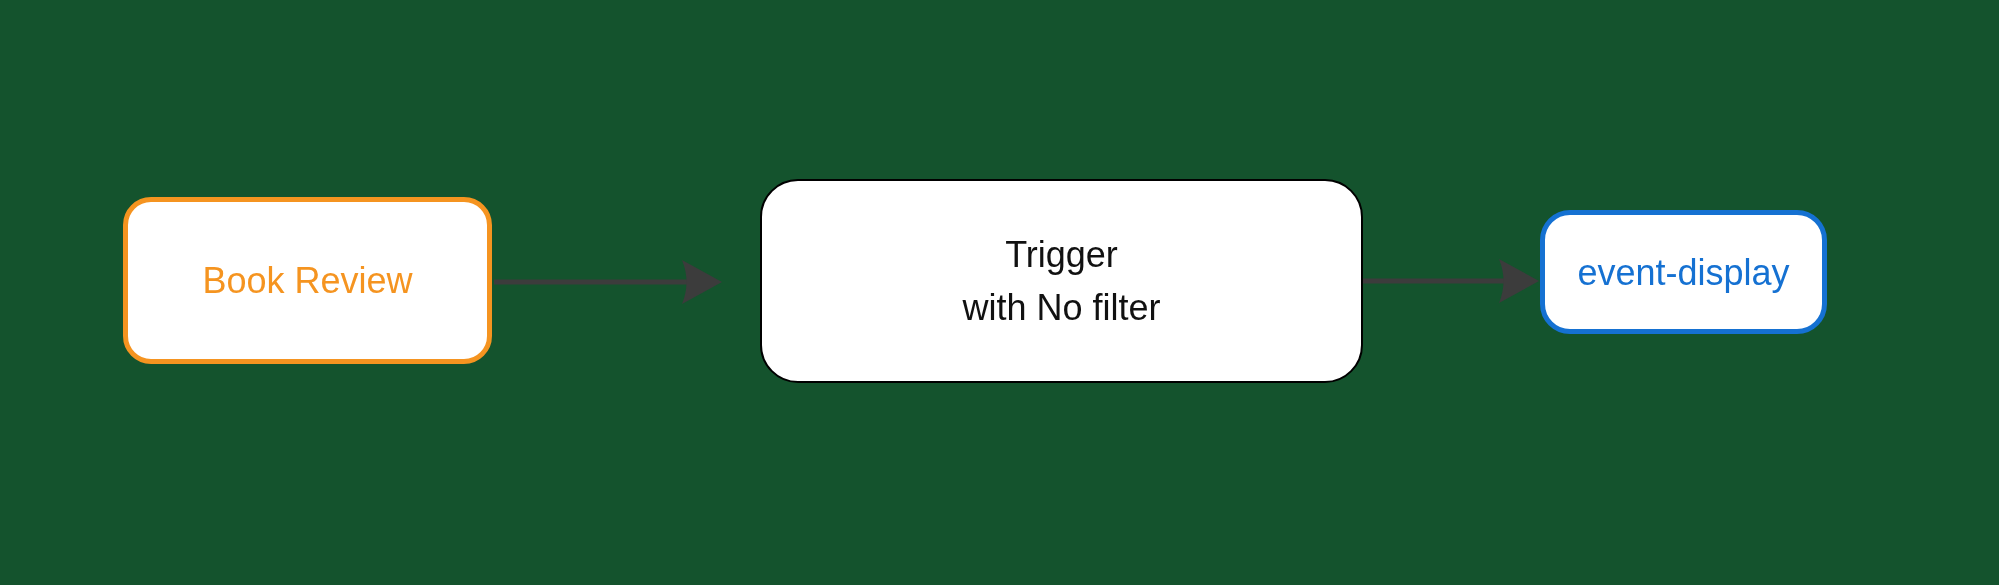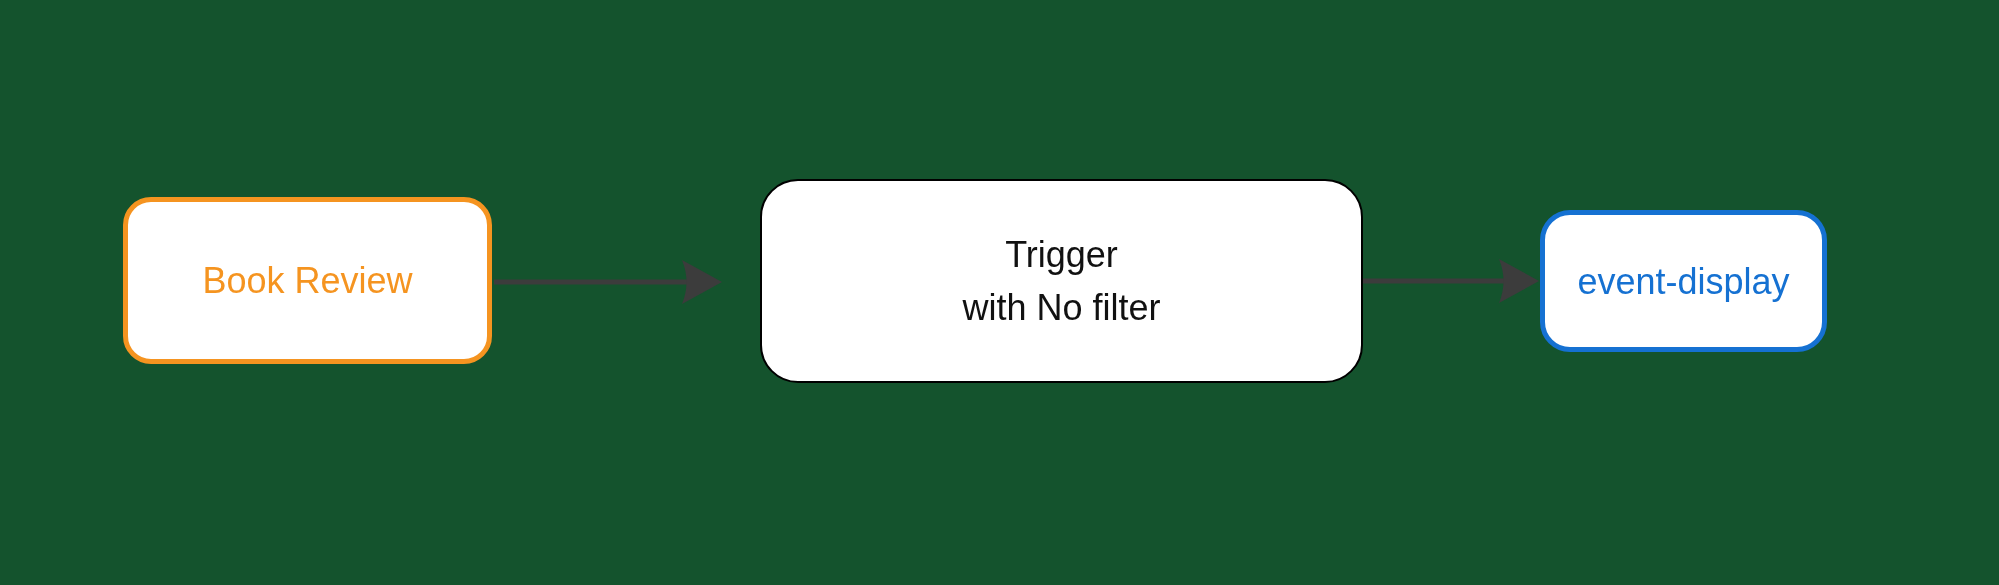--- a/index.html
+++ b/index.html
@@ -50,21 +50,21 @@
     top: 179px;
     width: 603px;
     height: 204px;
     border: 2px solid #0c4a6e;
     border-radius: 38px;
   }
   .node-event-display {
     left: 1540px;
     top: 210px;
     width: 287px;
-    height: 142px;
+    height: 124px;
     border: 5px solid #1571d2;
     border-radius: 30px;
   }
   .node-line {
     display: block;
   }
 </style>
 </head>
 <body>
 

